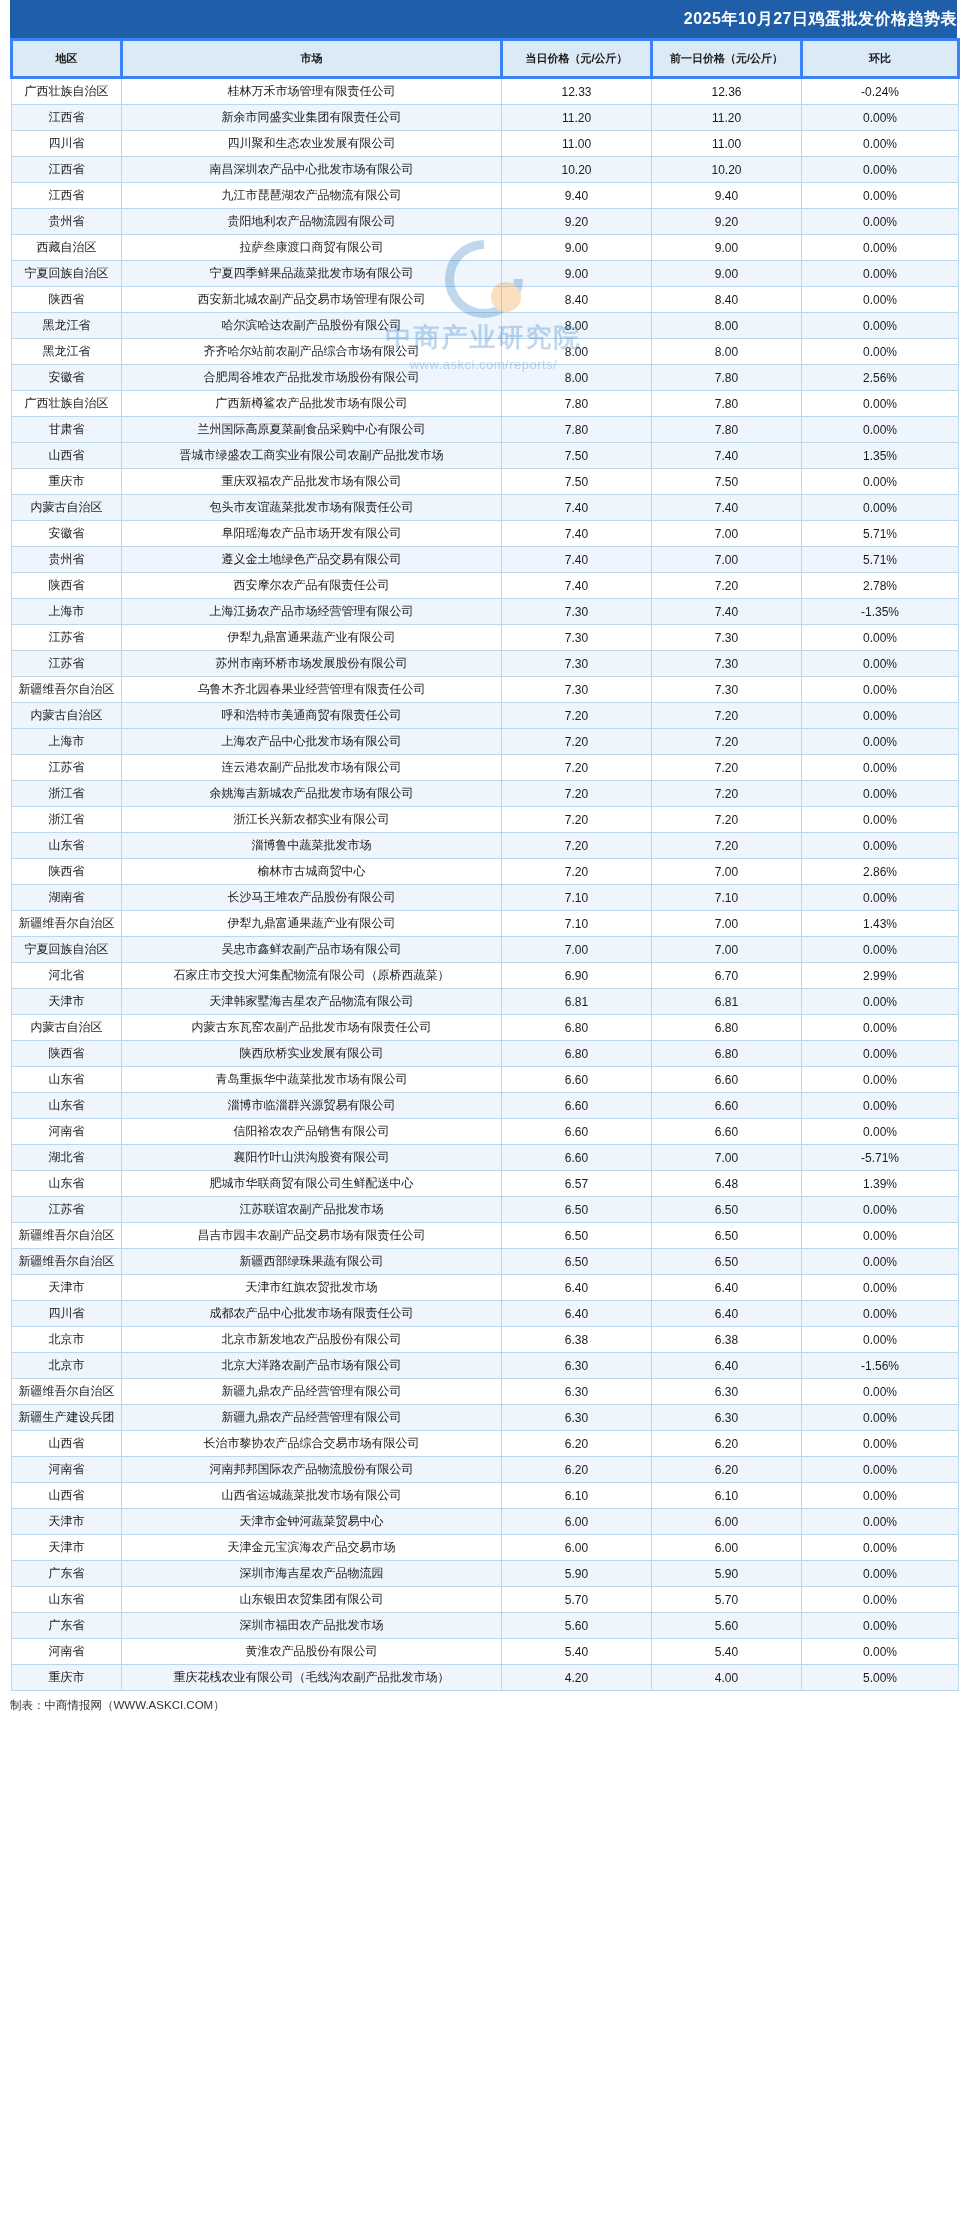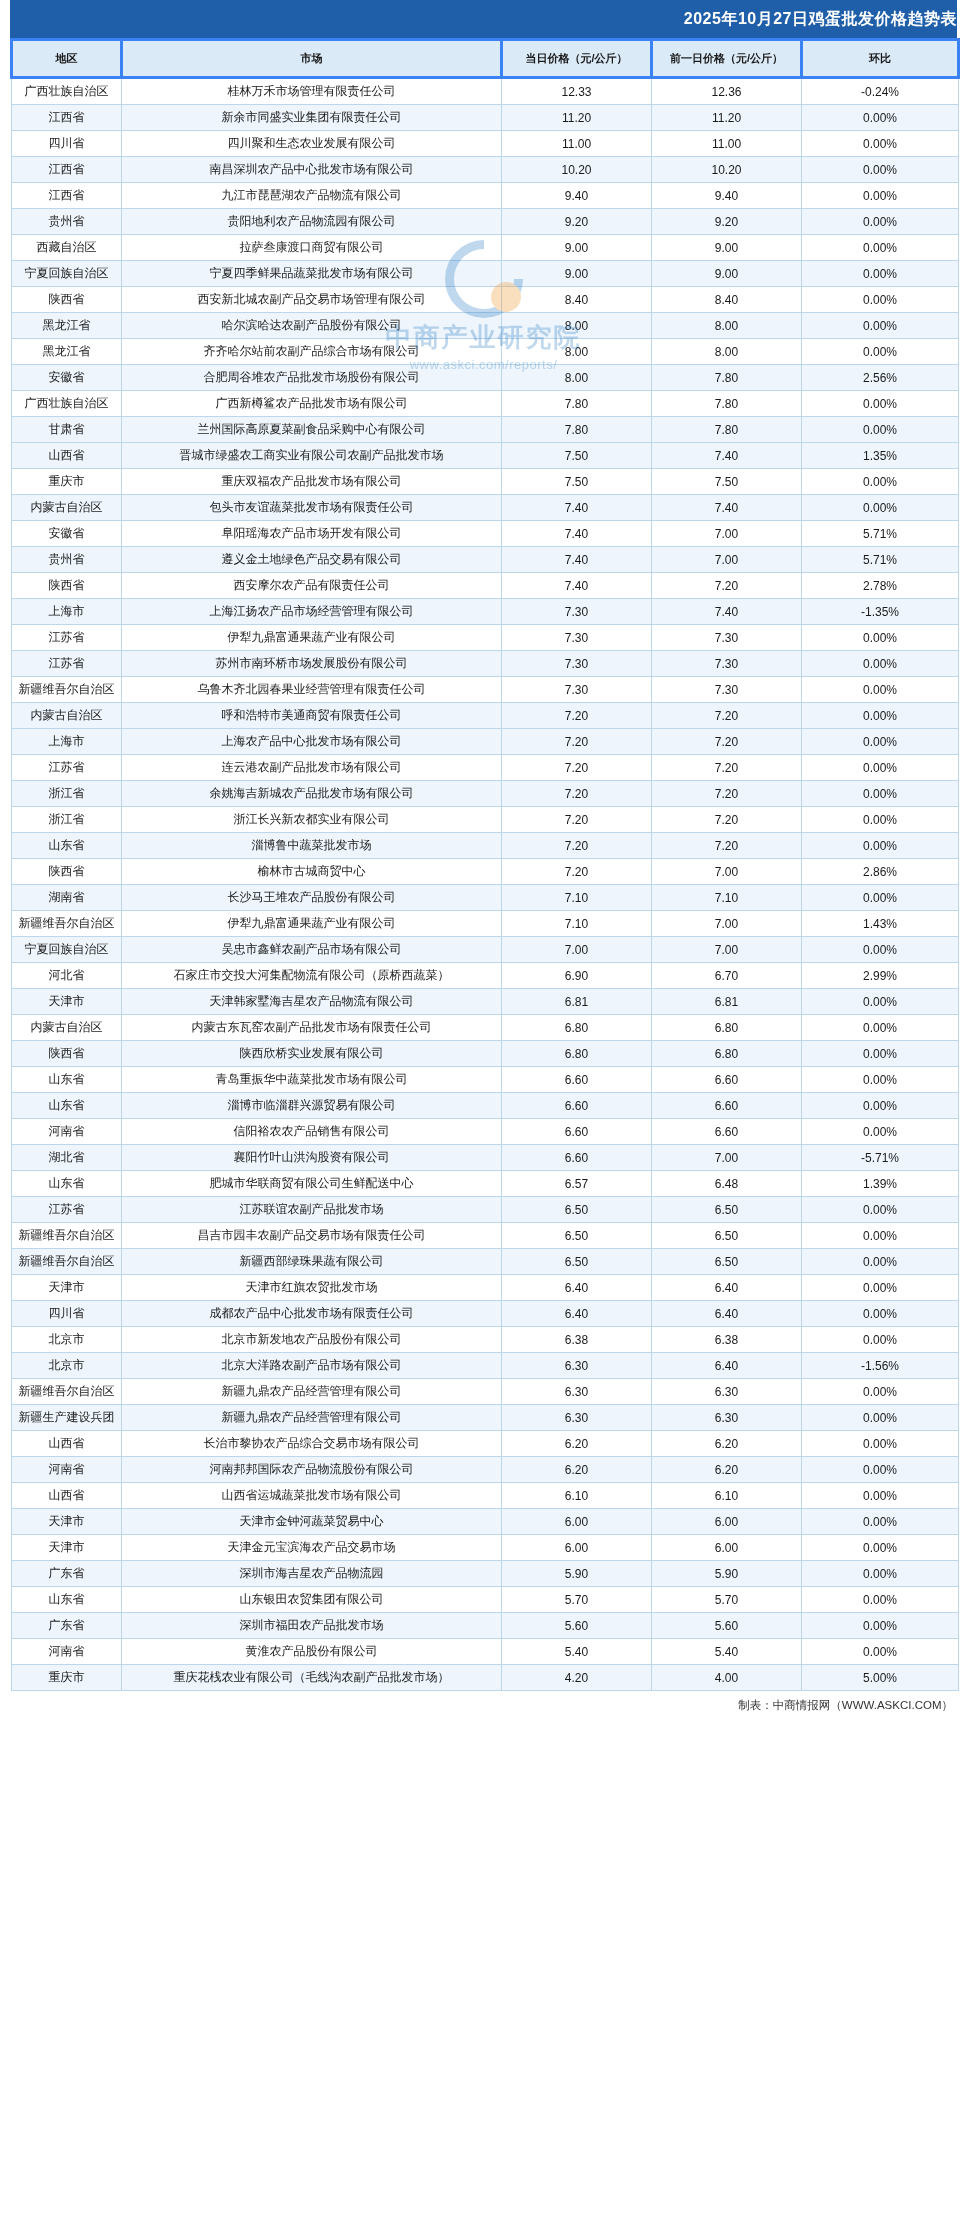--- a/index.html
+++ b/index.html
@@ -49,21 +49,21 @@
     overflow: hidden;
   }
   tr.odd td { background: #ffffff; }
   tr.even td { background: #eef5fc; }
   col.c-region { width: 110px; }
   col.c-market { width: 380px; }
   col.c-today  { width: 150px; }
   col.c-prev   { width: 150px; }
   col.c-chain  { width: 157px; }
   .footer {
-    text-align: right;
+    text-align: left;
     font-size: 11.5px;
     color: #333333;
     padding: 7px 4px 10px 0;
   }
   .watermark {
     position: absolute;
     left: 50%;
     top: 240px;
     transform: translateX(-50%);
     width: 340px;

